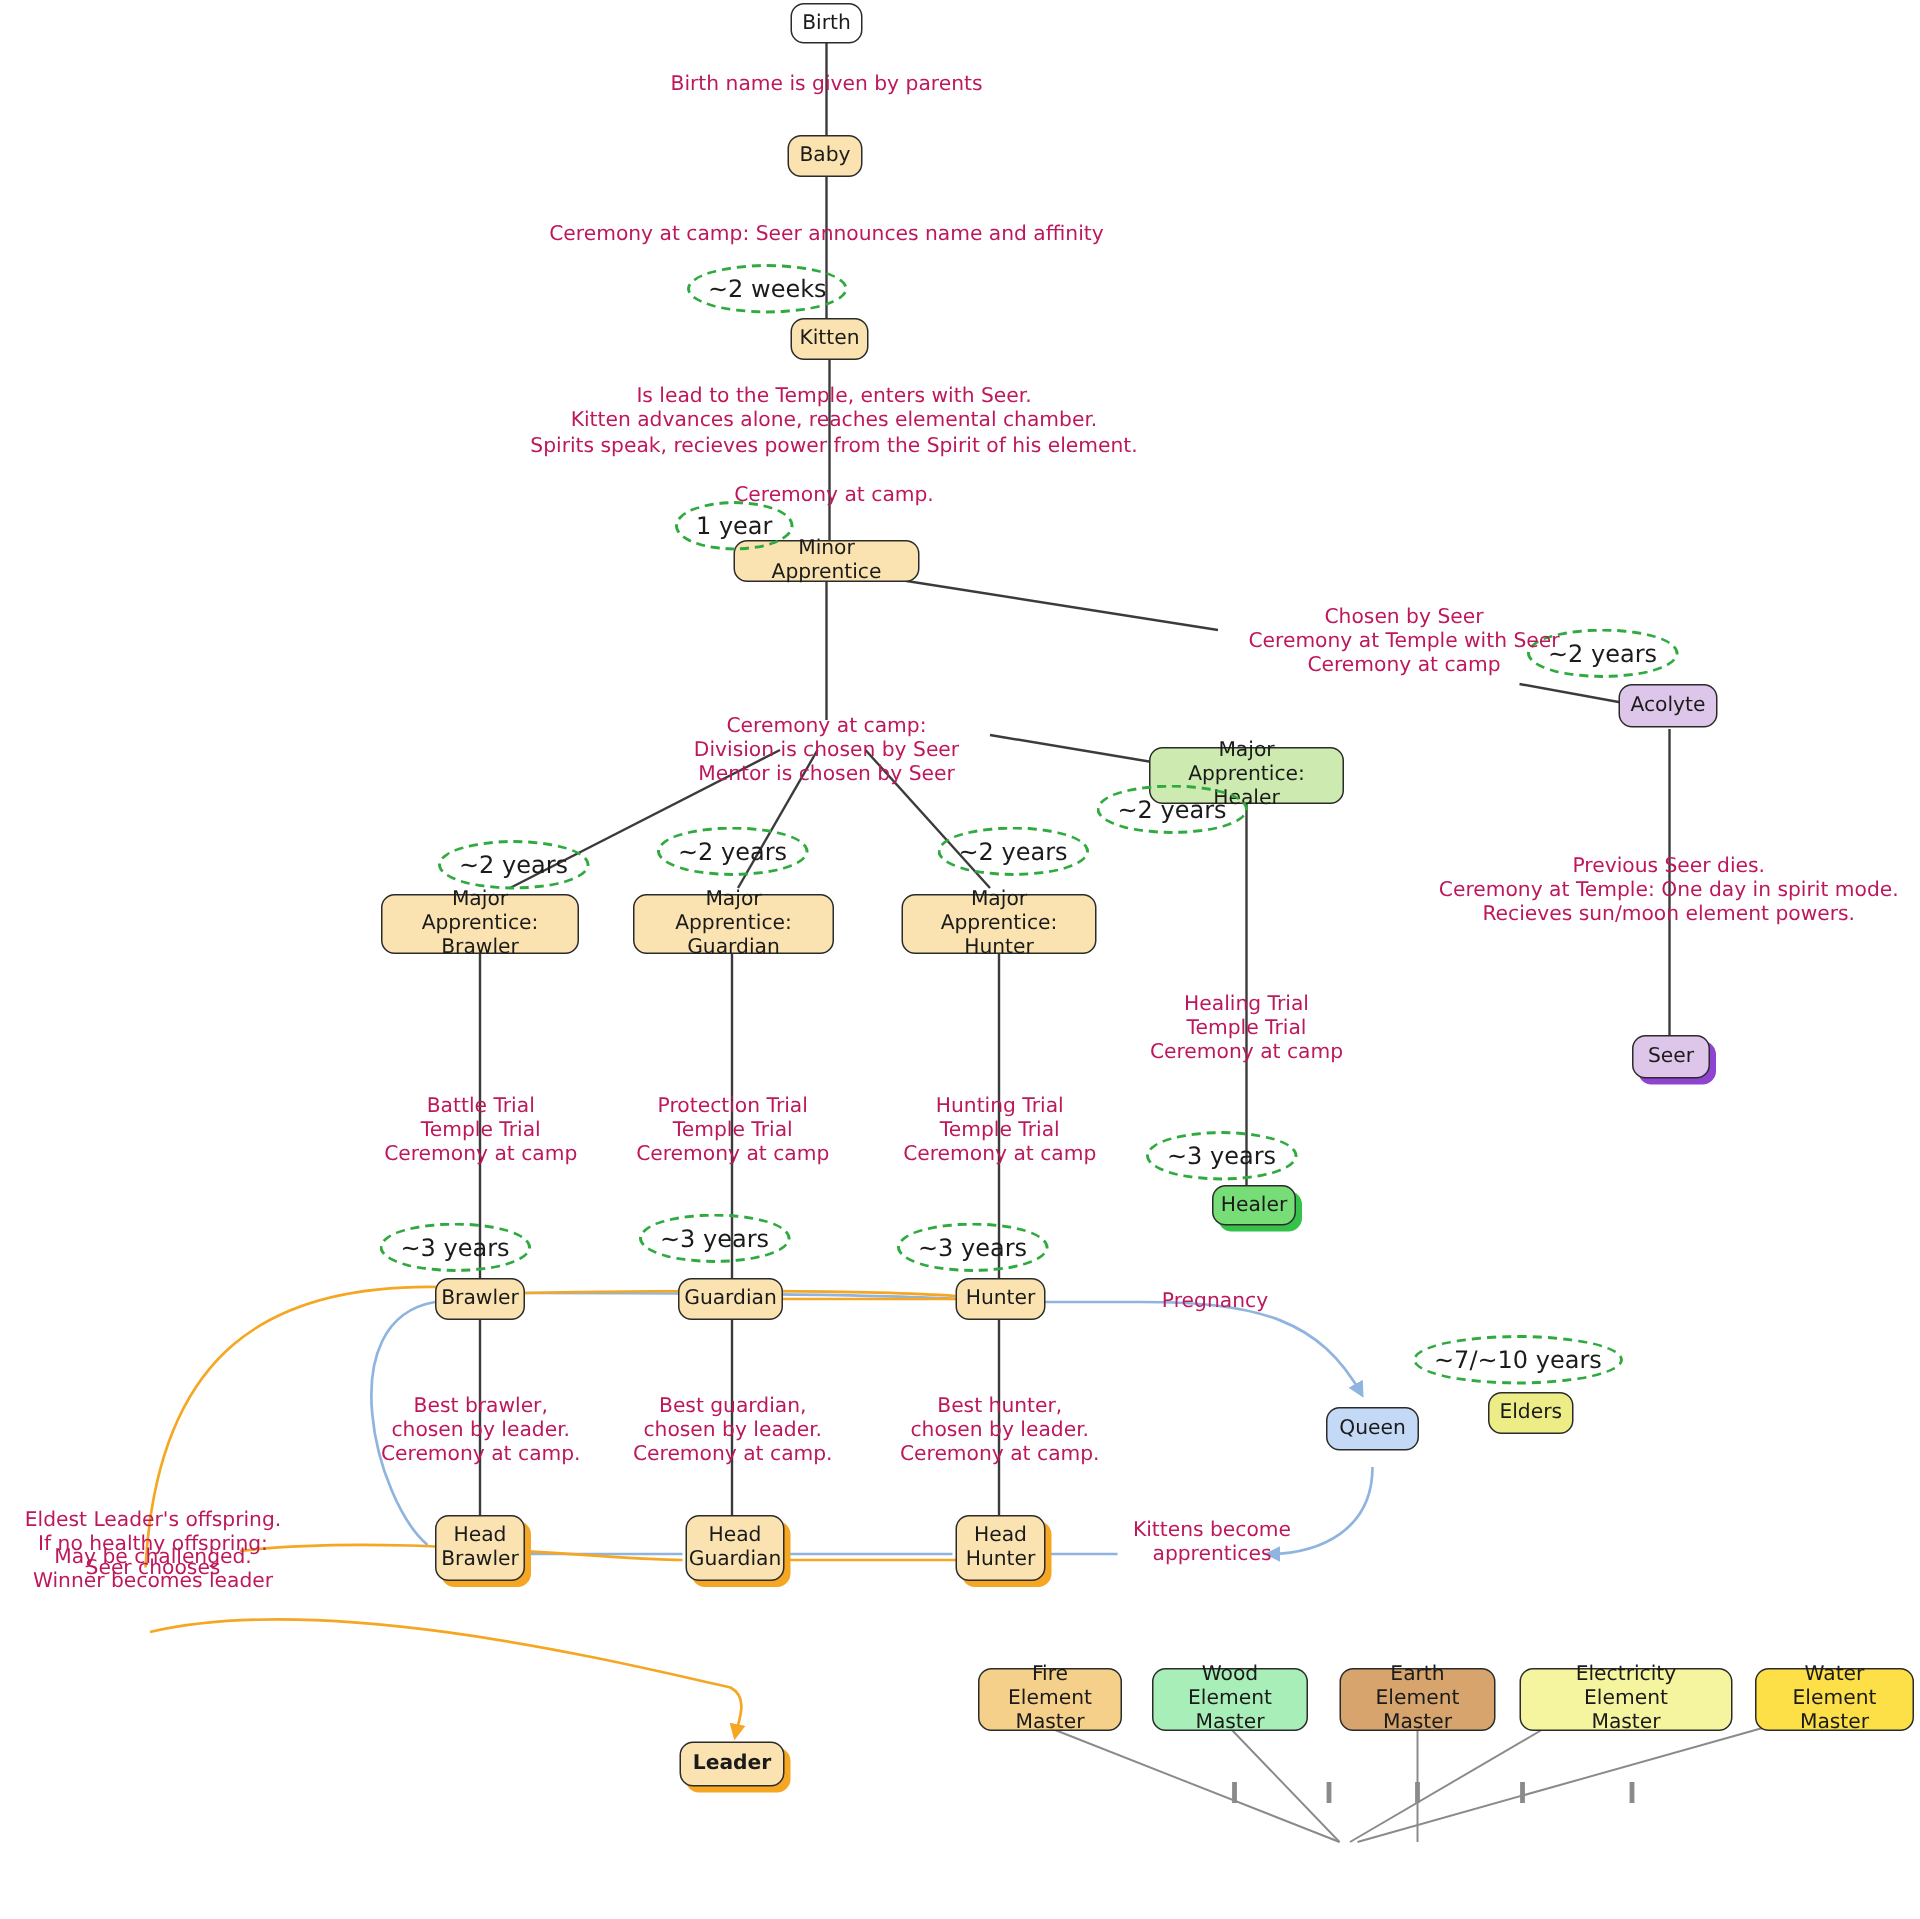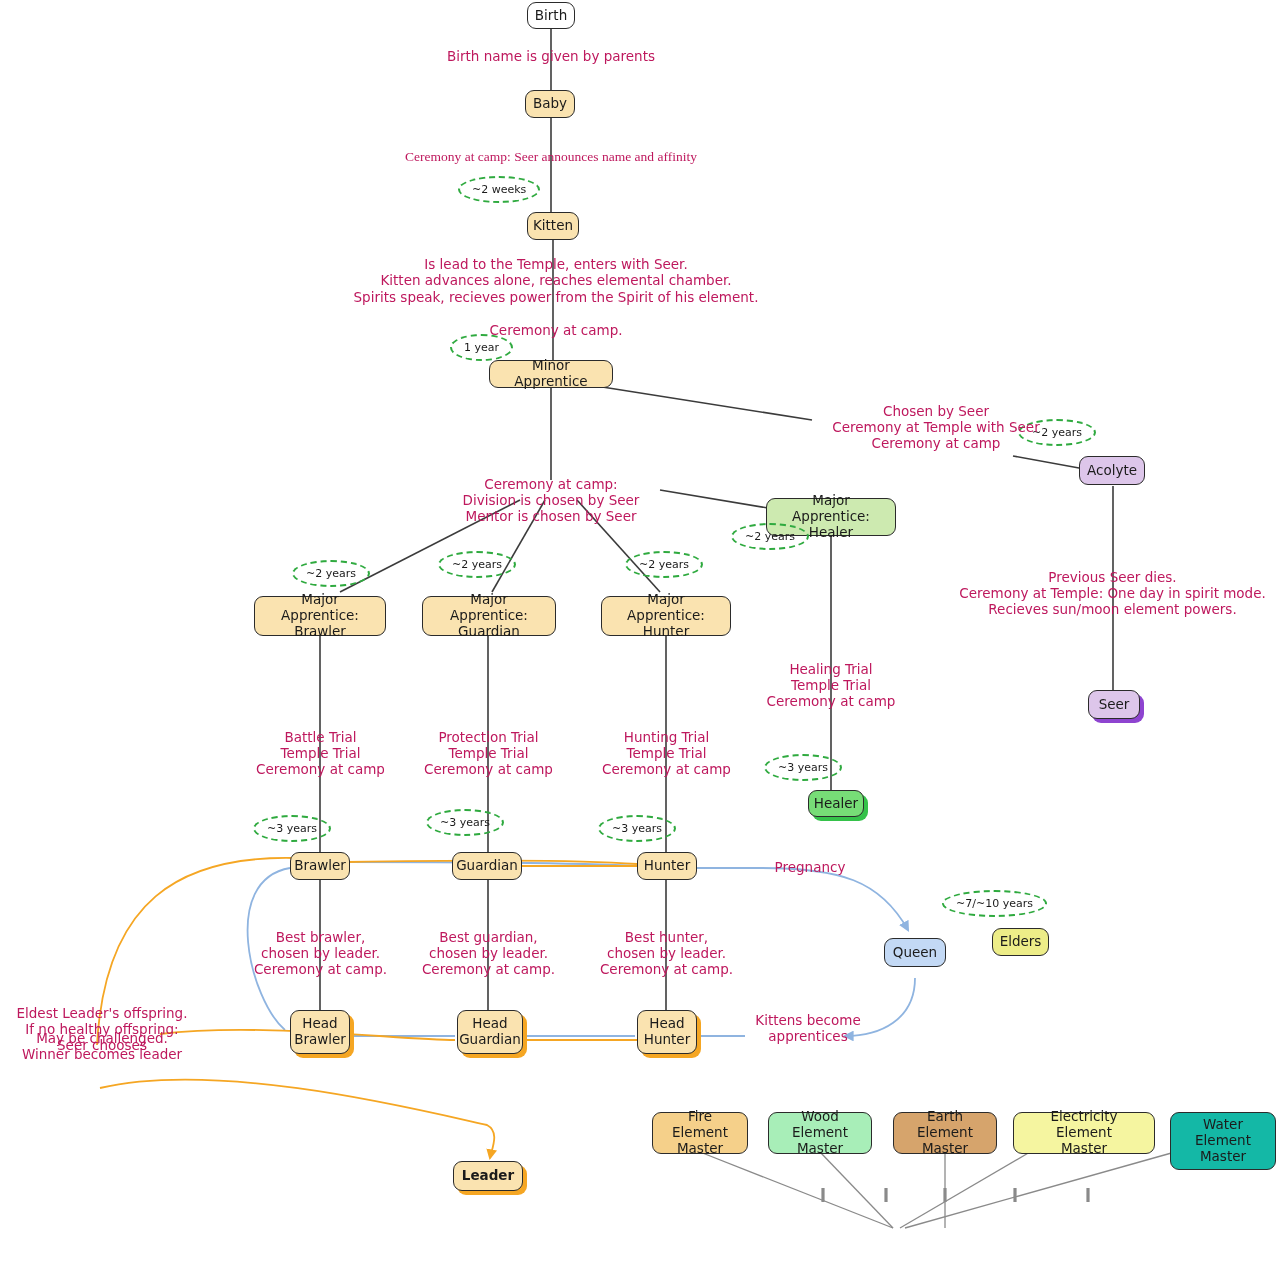--- a/index.html
+++ b/index.html
@@ -5,21 +5,21 @@
   html,body{margin:0;padding:0;background:#ffffff;}
   body{font-family:"DejaVu Sans","Liberation Sans",sans-serif;}
   #stage{position:relative;width:1280px;height:1279px;overflow:hidden;background:#fff;}
   svg.edges{position:absolute;left:0;top:0;width:1280px;height:1279px;pointer-events:none;}
   .node{position:absolute;box-sizing:border-box;border:1.6px solid #2b2b2b;border-radius:9px;
         display:flex;align-items:center;justify-content:center;text-align:center;
         font-size:13.5px;color:#1b1b1b;line-height:1.18;padding:3px 8px;white-space:pre-line;
         background:#fae3b0;}
   .lbl{position:absolute;font-size:13.5px;color:#be185d;line-height:1.18;text-align:center;
        white-space:pre-line;}
-  .dur{position:absolute;font-size:11px;color:#1b1b1b;text-align:right;white-space:nowrap;
+  .dur{position:absolute;font-size:16px;color:#1b1b1b;text-align:right;white-space:nowrap;
        border:2.2px dashed #2faa3f;border-radius:50%;padding:5px 12px;background:transparent;}
   .sh-orange{box-shadow:4px 4px 0 0 #f5a623;}
   .sh-green{box-shadow:4px 4px 0 0 #35c24a;}
   .sh-purple{box-shadow:4px 4px 0 0 #8e44d0;}
   .bold{font-weight:bold;}
   .notebox{position:absolute;box-sizing:border-box;border:1.4px solid #cfe6cf;border-radius:9px;
        background:#eef5f3;font-size:13.5px;color:#1b1b1b;line-height:1.25;text-align:center;
        display:flex;align-items:center;justify-content:center;white-space:pre-line;padding:6px 10px;}
 </style>
 </head>
@@ -145,39 +145,39 @@
 
   <div class="node" style="left:768px;top:1112px;width:104px;height:42px;background:#a8eeb8;">Wood Element
 Master</div>
 
   <div class="node" style="left:893px;top:1112px;width:104px;height:42px;background:#d6a46c;">Earth Element
 Master</div>
 
   <div class="node" style="left:1013px;top:1112px;width:142px;height:42px;background:#f5f5a0;">Electricity Element
 Master</div>
 
-  <div class="node" style="left:1170px;top:1112px;width:106px;height:58px;background:#14b8a6;">Water Element
+  <div class="node" style="left:1170px;top:1112px;width:106px;height:42px;background:#fde047;">Water Element
 Master</div>
 
   <div class="dur" style="left:458px;top:176px;">~2 weeks</div>
   <div class="dur" style="left:450px;top:334px;">1 year</div>
   <div class="dur" style="left:1018px;top:419px;">~2 years</div>
   <div class="dur" style="left:731px;top:523px;">~2 years</div>
   <div class="dur" style="left:292px;top:560px;">~2 years</div>
   <div class="dur" style="left:438px;top:551px;">~2 years</div>
   <div class="dur" style="left:625px;top:551px;">~2 years</div>
   <div class="dur" style="left:764px;top:754px;">~3 years</div>
   <div class="dur" style="left:253px;top:815px;">~3 years</div>
   <div class="dur" style="left:426px;top:809px;">~3 years</div>
   <div class="dur" style="left:598px;top:815px;">~3 years</div>
   <div class="dur" style="left:942px;top:890px;">~7/~10 years</div>
 
   <div class="lbl" style="left:351px;top:49px;width:400px;">Birth name is given by parents</div>
 
-  <div class="lbl" style="left:301px;top:149px;width:500px;font-family:Liberation Serif, serif;">Ceremony at camp: Seer announces name and affinity</div>
+  <div class="lbl" style="left:301px;top:149px;width:500px;">Ceremony at camp: Seer announces name and affinity</div>
 
   <div class="lbl" style="left:306px;top:256px;width:500px;line-height:1.22;">Is lead to the Temple, enters with Seer.
 Kitten advances alone, reaches elemental chamber.
 Spirits speak, recieves power from the Spirit of his element.
 
 Ceremony at camp.</div>
 
   <div class="lbl" style="left:416px;top:477px;width:270px;">Ceremony at camp:
 Division is chosen by Seer
 Mentor is chosen by Seer</div>

